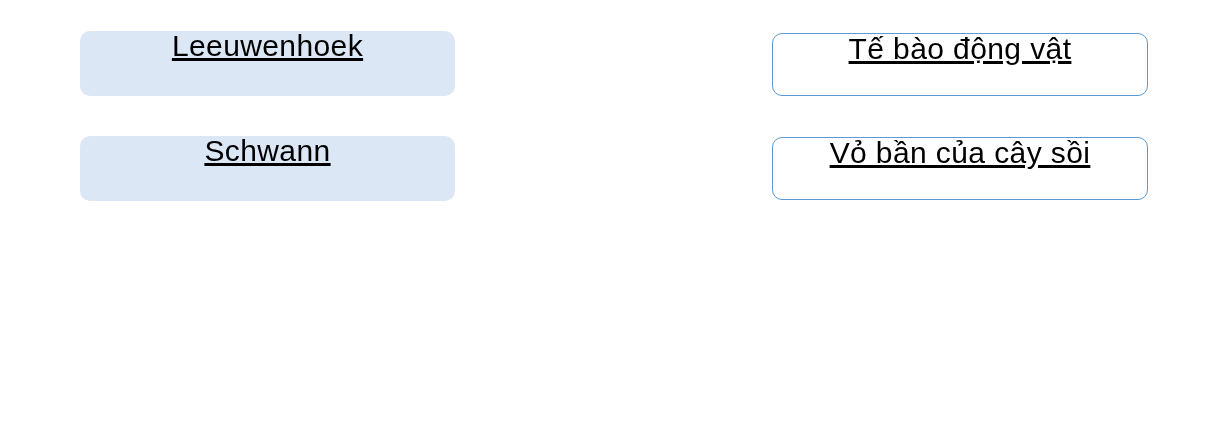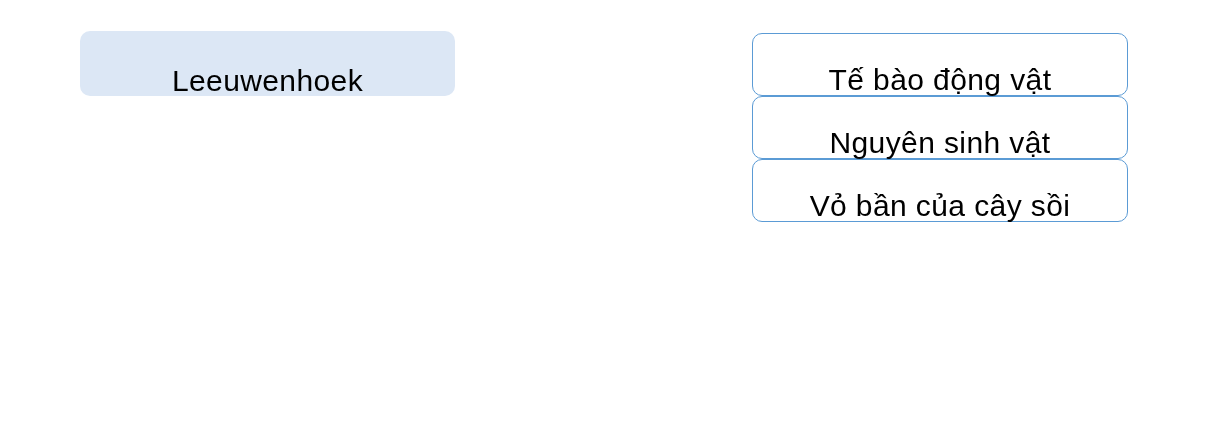--- a/index.html
+++ b/index.html
@@ -20,35 +20,37 @@
     display: flex;
     flex-direction: column;
   }
   .col-left {
     left: 80px;
     top: 31px;
     width: 375px;
     gap: 40px;
   }
   .col-right {
-    left: 752px;
+    left: 772px;
     top: 33px;
     width: 376px;
+    gap: 41px;
   }
   .box {
     box-sizing: border-box;
     display: flex;
-    align-items: flex-end;
+    align-items: flex-start;
     justify-content: center;
     font-size: 30px;
     letter-spacing: 0.4px;
     color: #000000;
     line-height: 1;
     cursor: pointer;
     user-select: none;
+    text-decoration: underline;
   }
   .left-box {
     height: 65px;
     background: #dce7f5;
     border: none;
     border-radius: 10px;
   }
   .right-box {
     height: 63px;
     background: #ffffff;
@@ -61,27 +63,27 @@
 </style>
 </head>
 <body>
 
 <div class="stage">
 
   <div class="col col-left">
     <div class="box left-box">
       <span class="label">Leeuwenhoek</span>
     </div>
+    <div class="box left-box">
+      <span class="label">Schwann</span>
+    </div>
   </div>
 
   <div class="col col-right">
     <div class="box right-box">
       <span class="label">Tế bào động vật</span>
-    </div>
-    <div class="box right-box">
-      <span class="label">Nguyên sinh vật</span>
     </div>
     <div class="box right-box">
       <span class="label">Vỏ bần của cây sồi</span>
     </div>
   </div>
 
 </div>
 
 </body></html>

